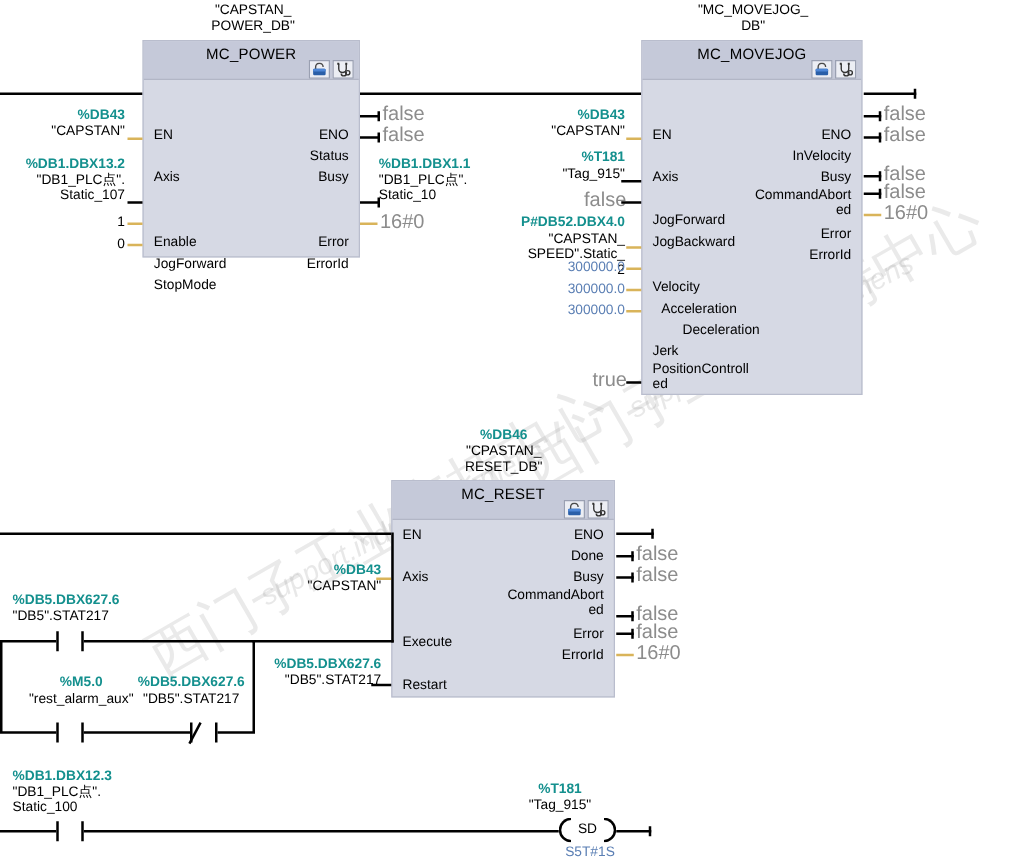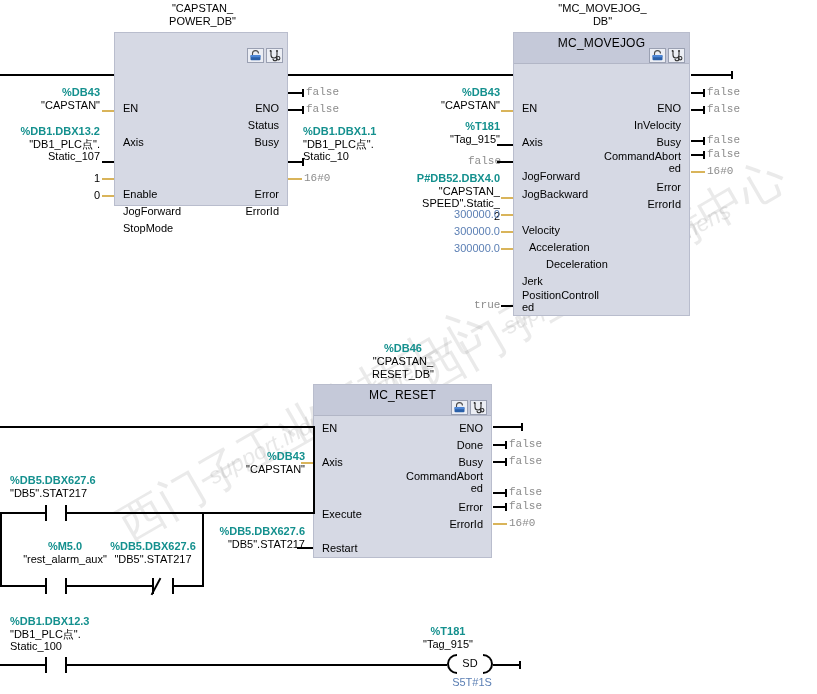--- a/index.html
+++ b/index.html
@@ -17,21 +17,21 @@
   
   .inst{position:absolute;text-align:center;font-size:11px;color:#000;line-height:13px;}
   .inst .num{color:#14908e;font-weight:bold;}
   
   .pin{position:absolute;font-size:11px;color:#000;line-height:12px;}
   .pin.r{text-align:right;}
   
   .op{position:absolute;font-size:11px;line-height:12.5px;color:#000;text-align:right;}
   .op .addr{color:#14908e;font-weight:bold;}
   .op.l{text-align:left;}
-  .val{position:absolute;font-size:11px;color:#8c8c8c;line-height:12px;font-family:Liberation Mono, monospace;}
+  .val{position:absolute;font-size:16px;color:#8c8c8c;line-height:12px;}
   .valblue{position:absolute;font-size:11px;color:#5b7fb4;line-height:12px;text-align:right;}
   
   .w{position:absolute;background:#000;}
   .wh{height:2px;}
   .wv{width:2px;}
   .wy{position:absolute;height:2px;background:#d9b45a;}
   .stub{position:absolute;height:2px;background:#000;}
   .stub:after{content:"";position:absolute;right:0;top:-3px;width:2px;height:8px;background:#000;}
   .stubend{position:absolute;height:2px;background:#000;}
   .stubend:after{content:"";position:absolute;right:0;top:-3px;width:2px;height:8px;background:#000;}
@@ -63,20 +63,23 @@
 </div>
 
 <div class="inst" style="left:120px;top:2px;width:165px;">
   <div style="white-space:pre-line;">"CAPSTAN_
 POWER_DB"</div>
 </div>
 
 <div class="w wh" style="left:0px;top:74px;width:116px;"></div>
 
 <div class="fb" style="left:114px;top:32px;width:174px;height:174px;">
+  <div class="fb-head">
+    <div class="fb-title">MC_POWER</div>
+  </div>
   <div class="fb-icons">
     <div class="ic">
       <svg width="13" height="11" viewBox="0 0 13 11">
           <path d="M3.5 5.5V3.6a3 3 0 0 1 6 0" fill="none" stroke="#4a4a4a" stroke-width="1.1"></path>
           <rect x="1.5" y="5" width="10" height="5.2" rx="1" fill="#2a5fa8"></rect>
           <rect x="1.5" y="5" width="10" height="2.2" rx="1" fill="#4d86d6"></rect>
         </svg>
     </div>
     <div class="ic">
       <svg width="13" height="12" viewBox="0 0 13 12">

